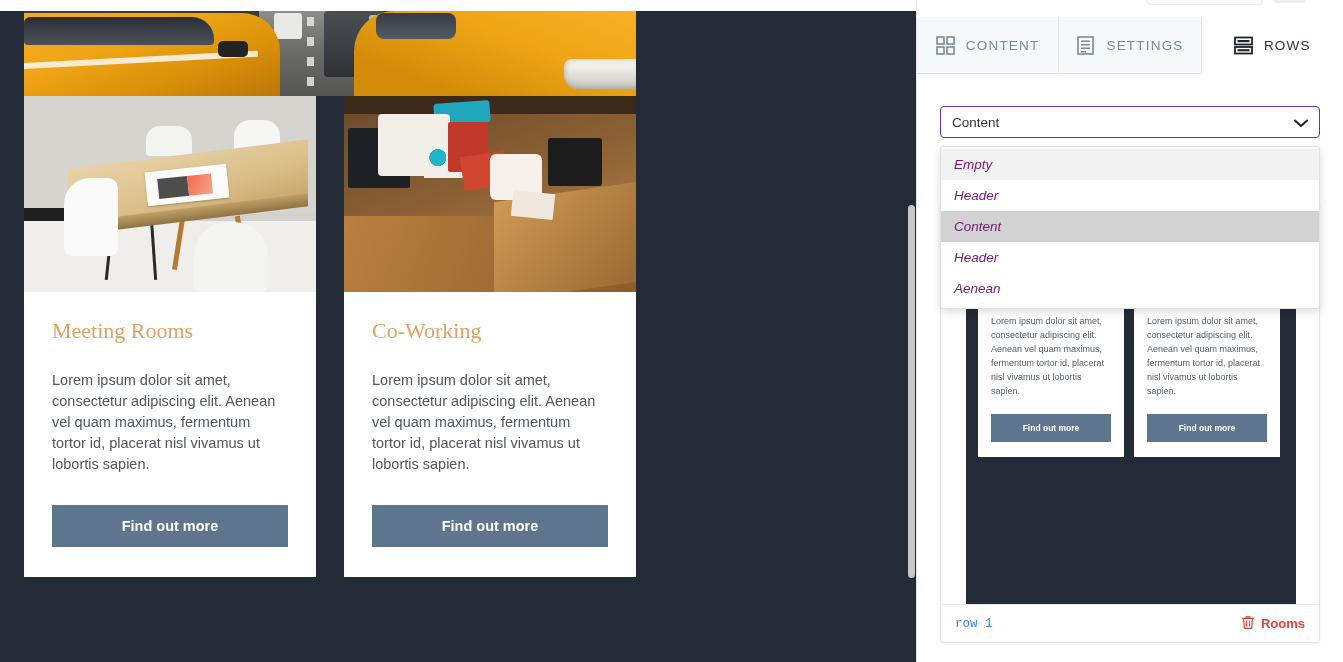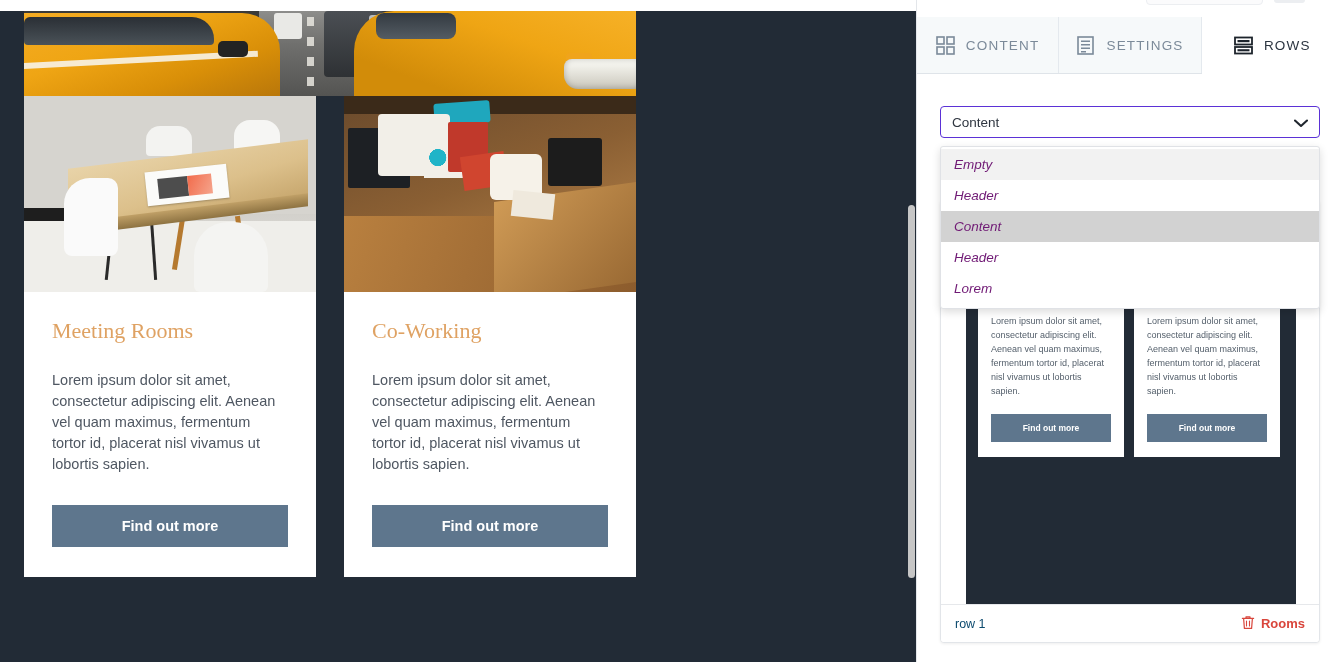--- a/index.html
+++ b/index.html
@@ -329,21 +329,21 @@
     cursor: pointer;
   }
   #row-footer {
     position: absolute; left: 0; bottom: 0;
     width: 378px; height: 38px;
     border-top: 1px solid #e6e8eb;
     display: flex; align-items: center;
     padding: 0 14px;
     background: #ffffff;
   }
-  #row-label { font-size: 12.5px; color: #0c4a6e; }
+  #row-label { font-size: 12.5px; color: #3b82f6; font-family: Liberation Mono, monospace; }
   #delete-btn {
     margin-left: auto;
     display: flex; align-items: center; gap: 6px;
     color: #d9463c; font-size: 13px; font-weight: bold;
     cursor: pointer;
   }
 </style>
 </head>
 <body>
 
@@ -499,21 +499,21 @@
       <div class="dd-option">
         <span>Header</span>
       </div>
       <div class="dd-option selected">
         <span>Content</span>
       </div>
       <div class="dd-option">
         <span>Header</span>
       </div>
       <div class="dd-option">
-        <span>Lorem</span>
+        <span>Aenean</span>
       </div>
     </div>
 
     <div id="row-card">
       <div id="row-preview">
         <div class="mini-row">
 
           <div class="mini-card">
             <div class="mini-img ph-meeting">
               <div class="mr-chair-c" style="left:10px; top:-8px; width:34px; height:54px;"></div>

